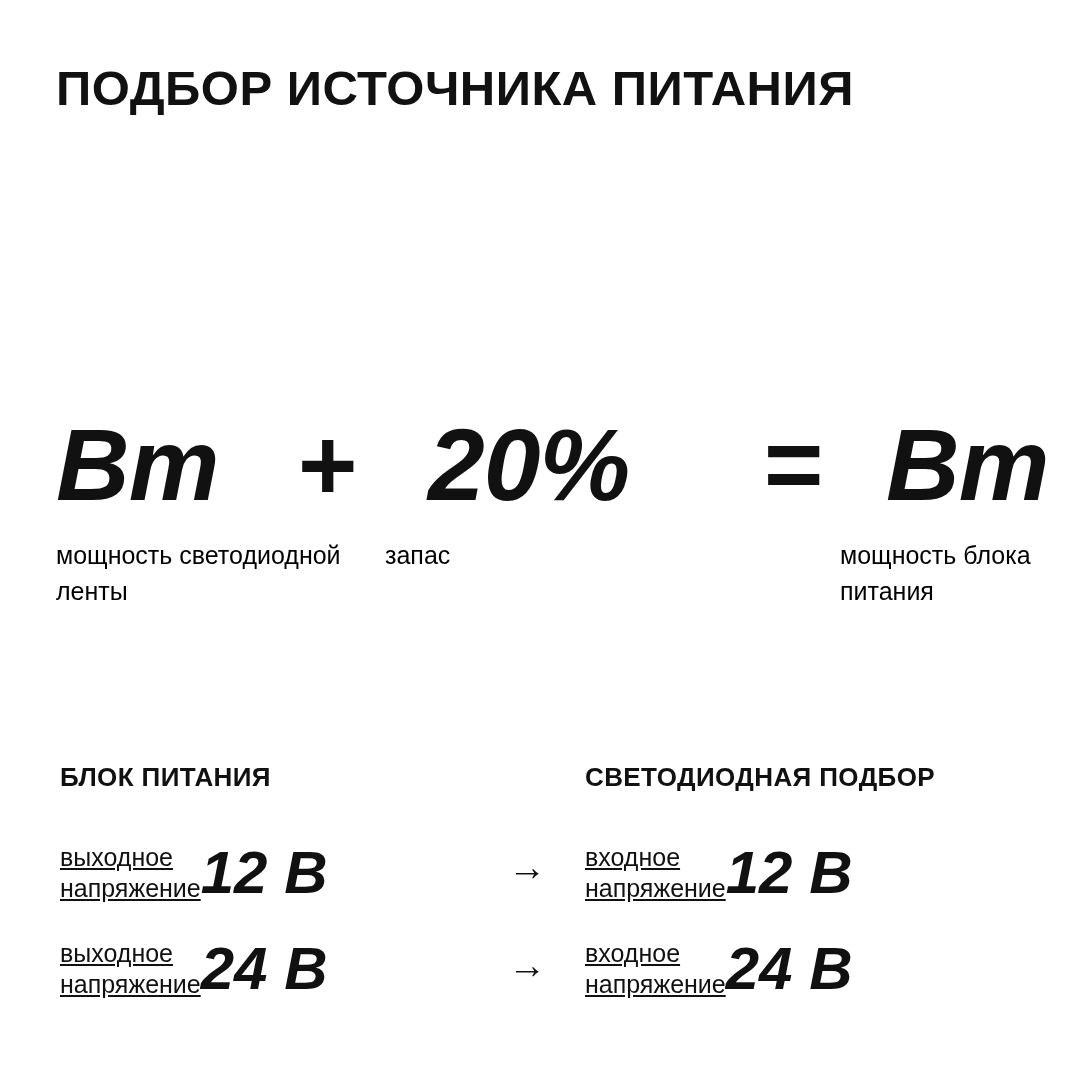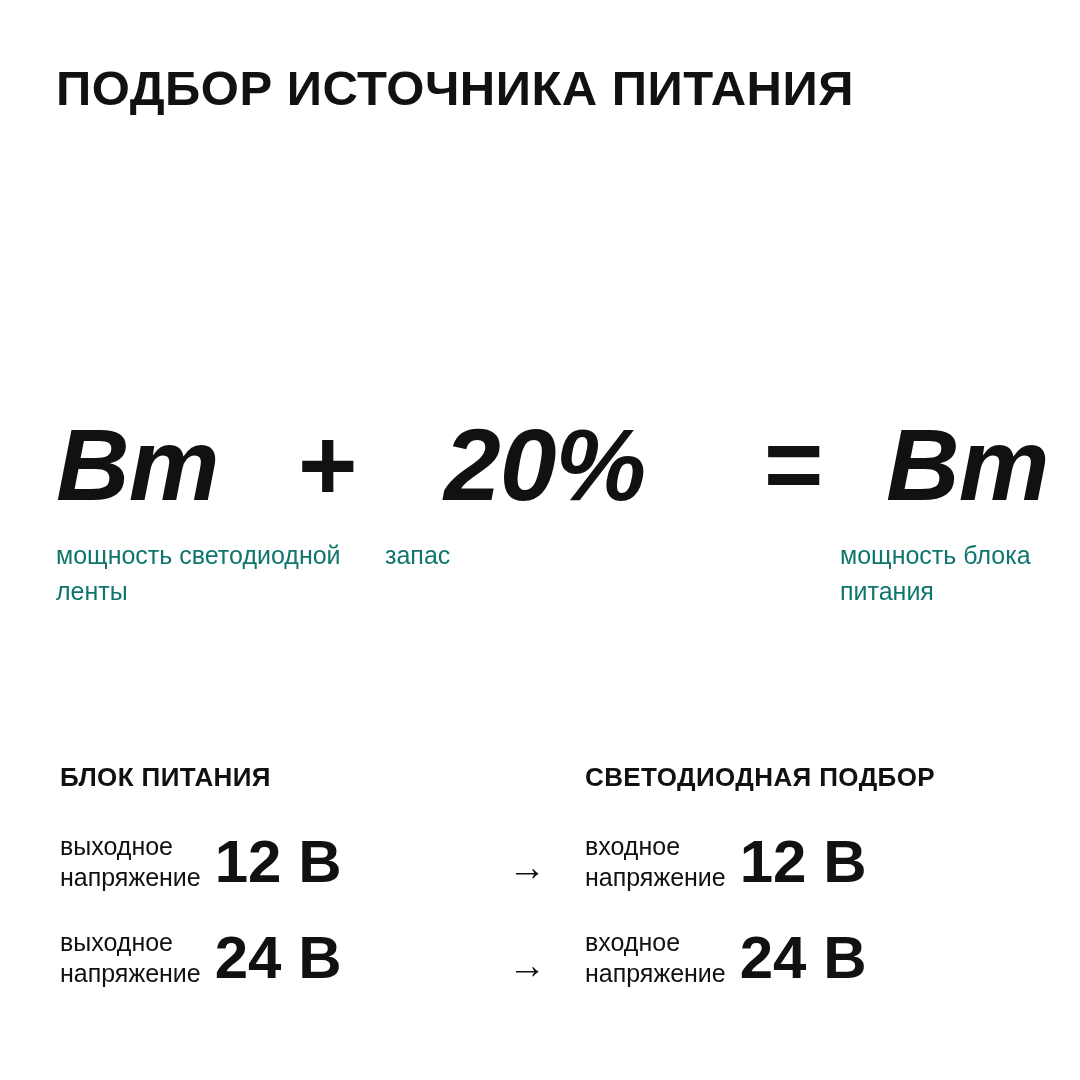--- a/index.html
+++ b/index.html
@@ -46,69 +46,70 @@
   .formula-term {
     position: absolute;
     font-size: 102px;
     font-weight: 700;
     line-height: 1;
     letter-spacing: -1px;
     white-space: nowrap;
   }
   .t-watt1  { left: 0px;   top: 6px; }
   .t-plus   { left: 240px; top: 6px; }
-  .t-pct    { left: 388px; top: 6px; }
+  .t-pct    { left: 372px; top: 6px; }
   .t-eq     { left: 706px; top: 6px; }
   .t-watt2  { left: 830px; top: 6px; }
 
   
   .caption {
     position: absolute;
     font-size: 25px;
     font-weight: 400;
     line-height: 1.42;
-    color: #0f766e;
+    color: #000000;
   }
   .c-left  { left: 56px;  top: 538px; width: 300px; }
   .c-mid   { left: 385px; top: 538px; width: 260px; }
   .c-right { left: 840px; top: 538px; width: 220px; }
 
   
   .col {
     position: absolute;
     top: 762px;
   }
   .col-left  { left: 60px;  width: 500px; }
   .col-right { left: 585px; width: 470px; }
 
   .col-head {
     font-size: 26px;
     font-weight: 700;
     letter-spacing: 0.4px;
     white-space: nowrap;
-    margin-bottom: 21px;
+    margin-bottom: 32px;
   }
 
   .row {
     display: flex;
     align-items: center;
     height: 96px;
   }
   .row-label {
     font-size: 25px;
     line-height: 1.24;
     font-weight: 400;
     white-space: nowrap;
+    text-decoration: underline;
   }
   .row-value {
     font-size: 60px;
     font-weight: 700;
     line-height: 1;
     white-space: nowrap;
-    margin-left: 14px;
+    font-style: italic;
   }
   .arrow {
     position: absolute;
     font-size: 38px;
     font-weight: 400;
     color: #111111;
     line-height: 1;
   }
   .arrow-1 { left: 508px; top: 848px; }
   .arrow-2 { left: 508px; top: 946px; }

